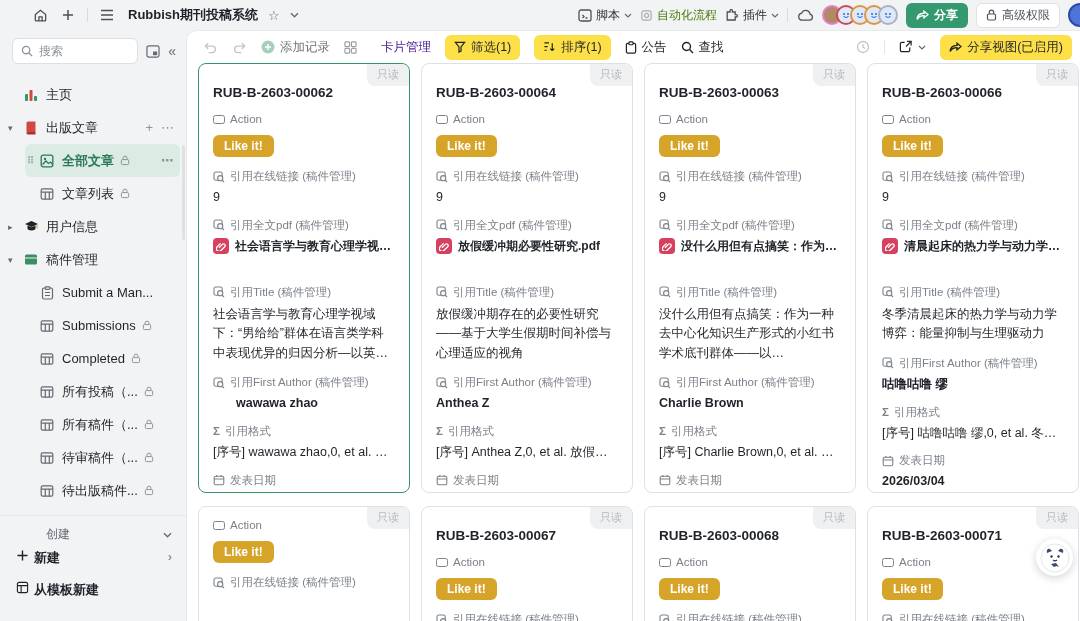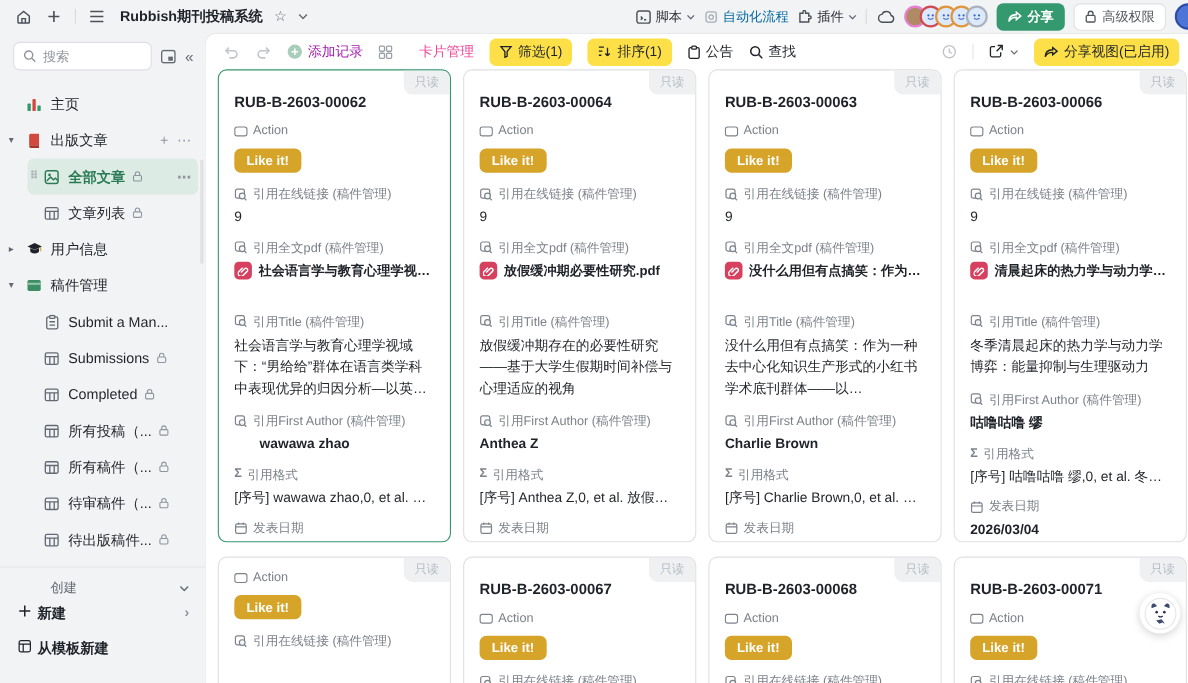--- a/index.html
+++ b/index.html
@@ -1,30 +1,30 @@
 <!DOCTYPE html>
 <html><head>
 <meta charset="utf-8">
 <style>
   * { margin:0; padding:0; box-sizing:border-box; }
   html,body { width:1080px; height:621px; overflow:hidden; }
   body { font-family:"Liberation Sans","DejaVu Sans",sans-serif; background:#f2f3f5; color:#1f2329; position:relative; }
   svg { display:block; }
 
   
-  .topbar { height:30px; display:flex; align-items:center; justify-content:space-between; padding:0 0 0 12px; }
+  .topbar { height:30px; display:flex; align-items:center; justify-content:space-between; padding:0 0 0 12px;margin-left:19px; }
   .tb-left, .tb-right { display:flex; align-items:center; gap:10px; }
   .tb-right { gap:8px; }
   .tb-icon { width:18px; height:18px; display:flex; align-items:center; justify-content:center; color:#4c5158; cursor:pointer; }
   .tb-divider { width:1px; height:14px; background:#d8dadd; }
   .doc-title { font-size:13px; font-weight:bold; color:#1f2329; margin-left:2px; }
   .star { font-size:13px; color:#646a73; }
   .chev { color:#646a73; }
   .tb-btn { display:flex; align-items:center; gap:4px; font-size:12px; color:#2b2f36; cursor:pointer; }
-  .tb-btn.disabled { color:#0369a1; }
+  .tb-btn.disabled { color:#4d7c0f; }
   .avatar-stack { display:flex; align-items:center; }
   .avatar { width:20px; height:20px; border-radius:50%; border:2px solid; margin-left:-6px; display:flex; align-items:center; justify-content:center; font-size:10px; background:#dce9fb; color:#3862c9; overflow:hidden; }
   .avatar:first-child { margin-left:0; }
   .share-btn { display:flex; align-items:center; gap:5px; background:#34996e; color:#fff; font-size:12px; font-weight:bold; padding:4px 10px; border-radius:6px; cursor:pointer; }
   .perm-btn { display:flex; align-items:center; gap:5px; background:#fff; border:1px solid #dfe1e4; color:#51565d; font-size:12px; padding:3px 9px; border-radius:6px; cursor:pointer; }
   .edge-avatar { width:24px; height:24px; border-radius:50%; background:#4f74d8; border:2px solid #2c4aa8; margin-right:-12px; flex:none; }
 
   
   .shell { display:flex; height:591px; }
 
@@ -50,22 +50,22 @@
   .bottom-row { height:32px; display:flex; gap:4px; font-size:13px; color:#1f2329; padding:0 6px; border-radius:6px; cursor:pointer;font-weight:bold; }
   .bottom-row .bicon { width:16px; display:flex; justify-content:center; }
   .bottom-row .spacer { flex:1; }
   .side-scrollbar { position:absolute; right:1px; top:115px; width:3px; height:95px; background:#dfe1e4; border-radius:2px; }
 
   
   .main { flex:1; background:#fff; border-top-left-radius:10px; border-left:1px solid #e7e9eb; border-top:1px solid #e7e9eb; display:flex; flex-direction:column; overflow:hidden; }
   .toolbar { height:32px; flex:none; display:flex; align-items:center; padding:0 8px 0 16px; gap:14px; }
   .tool-ic { color:#c1c5ca; display:flex; align-items:center; cursor:pointer; }
   .tool-btn { display:flex; align-items:center; gap:5px; font-size:12.5px; color:#1f2329; cursor:pointer; }
-  .tool-btn.dis-green { color:#a21caf; }
-  .tool-btn.dis { color:#ec4899;gap:24px; }
+  .tool-btn.dis-green { color:#737373; }
+  .tool-btn.dis { color:#4c1d95;gap:24px; }
   .tool-pill { display:flex; align-items:center; gap:5px; font-size:12.5px; color:#1f2329; background:#fde047; border-radius:6px; padding:4px 9px; cursor:pointer; }
   .toolbar .grow { flex:1; }
   .v-div { width:1px; height:14px; background:#e2e4e7; }
 
   
   .card-area { padding:0 0 0 11px; display:flex; flex-wrap:wrap; gap:13px 11px; align-content:flex-start; }
   .card { width:212px; height:430px; background:#fff; border:1px solid #dee0e3; border-radius:8px; position:relative; padding:12px 14px 0 14px; overflow:hidden; cursor:pointer; flex:none; }
   .card.selected { border:1.5px solid #35966d; }
   .ro-badge { position:absolute; top:0; right:0; background:#eef0f2; color:#b4bac1; font-size:11px; padding:3px 10px 4px 10px; border-radius:0 7px 0 8px; }
   .card-id { font-size:13.5px; font-weight:bold; margin-top:9px; margin-bottom:13px; }

